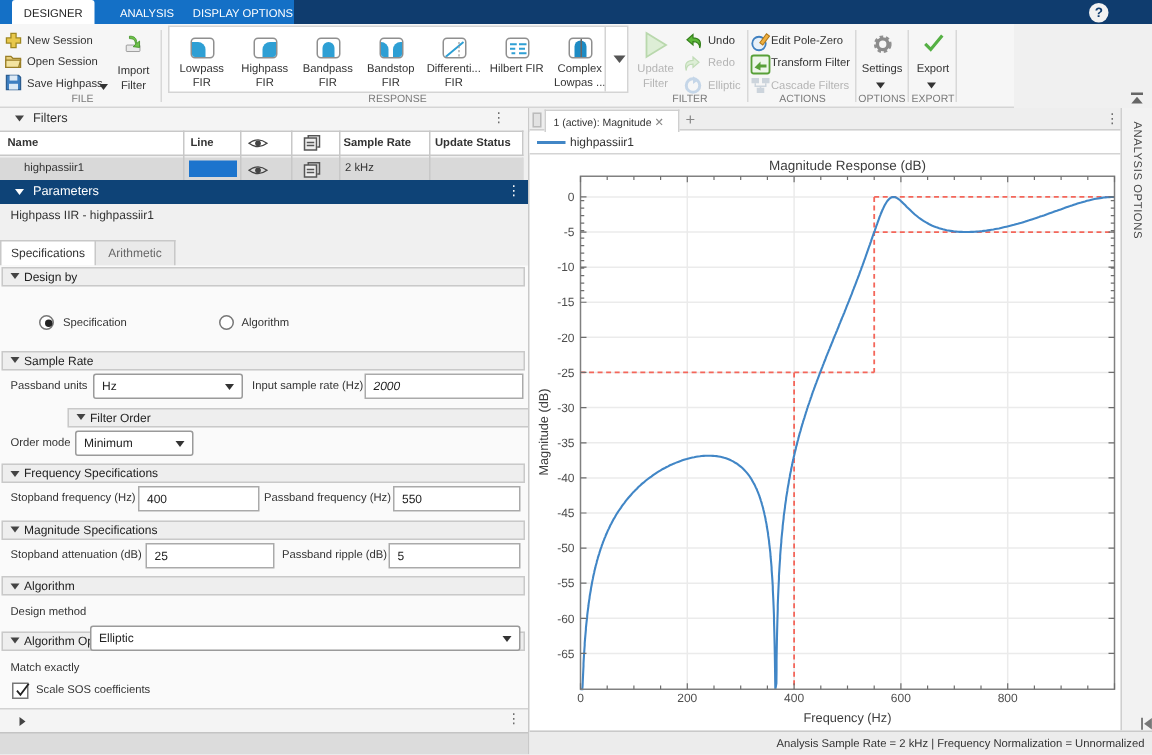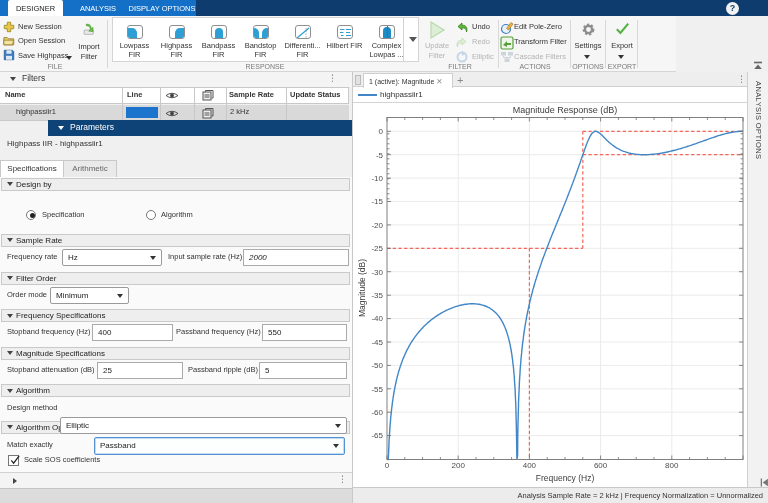--- a/index.html
+++ b/index.html
@@ -210,48 +210,48 @@
       <path d="M2.5 6 h5 M2.5 8 h5" stroke="#555"></path>
     </svg>
   <div class="flabel" style="left:230px; top:35px;">2 kHz</div>
 
   <div style="position:absolute; left:122px; top:15px; width:1px; height:35px; background:#c8c8c8;"></div>
   <div style="position:absolute; left:160px; top:15px; width:1px; height:35px; background:#c8c8c8;"></div>
   <div style="position:absolute; left:194px; top:15px; width:1px; height:35px; background:#c8c8c8;"></div>
   <div style="position:absolute; left:226px; top:15px; width:1px; height:35px; background:#c8c8c8;"></div>
   <div style="position:absolute; left:286px; top:15px; width:1px; height:35px; background:#c8c8c8;"></div>
 
-  <div class="hdr" style="top:48px; height:16px; background:#0e4377;margin-left:48px;">
+  <div class="hdr" style="top:48px; height:16px; background:#0e4377;">
     <div style="position:absolute; left:10px; top:6px; width:0; height:0; border-left:3.5px solid transparent; border-right:3.5px solid transparent; border-top:4px solid #fff;"></div>
     <div style="position:absolute; left:22px; top:2px; font-size:8.5px; color:#fff;">Parameters</div>
     <div class="kebab" style="left:338px; top:2px; color:#fff;">⋮</div>
   </div>
   <div class="flabel" style="left:7px; top:67px; font-size:8px;">Highpass IIR - highpassiir1</div>
 
   <div style="position:absolute; left:0; top:88px; width:352px; height:17px; background:#f0f0f0;"></div>
   <div style="position:absolute; left:0; top:88px; width:64px; height:17px; background:#fff; border:1px solid #c8c8c8; border-bottom:none; font-size:8px; color:#333; text-align:center; line-height:16px;">Specifications</div>
   <div style="position:absolute; left:64px; top:88px; width:53px; height:17px; background:#eaeaea; border:1px solid #c8c8c8; border-left:none; border-bottom:none; font-size:8px; color:#666; text-align:center; line-height:16px;">Arithmetic</div>
 
   <div style="position:absolute; left:0; top:105px; width:352px; height:311px; background:#fafafa;"></div>
 
   <div class="sechdr" style="top:105.5px;"><span class="car"></span>Design by</div>
   <div class="sechdr" style="top:161.5px;"><span class="car"></span>Sample Rate</div>
-  <div class="sechdr" style="top:199.5px;"><span class="car"></span>Filter Order</div>
+  <div class="sechdr" style="top:199.5px;margin-left:44px;"><span class="car"></span>Filter Order</div>
   <div class="sechdr" style="top:237px;"><span class="car"></span>Frequency Specifications</div>
   <div class="sechdr" style="top:274.5px;"><span class="car"></span>Magnitude Specifications</div>
   <div class="sechdr" style="top:312px;"><span class="car"></span>Algorithm</div>
   <div class="sechdr" style="top:348.5px;"><span class="car"></span>Algorithm Options</div>
 
   <div style="position:absolute; left:26px; top:137.5px; width:10px; height:10px; border:1px solid #777; border-radius:50%; background:#fff;"></div>
   <div style="position:absolute; left:29.5px; top:141px; width:5px; height:5px; border-radius:50%; background:#222;"></div>
   <div class="flabel" style="left:42px; top:138px;">Specification</div>
   <div style="position:absolute; left:146px; top:137.5px; width:10px; height:10px; border:1px solid #777; border-radius:50%; background:#fff;"></div>
   <div class="flabel" style="left:161px; top:138px;">Algorithm</div>
 
-  <div class="flabel" style="left:7px; top:180px;">Frequency rate</div>
+  <div class="flabel" style="left:7px; top:180px;">Passband units</div>
   <div class="dropdown" style="left:62px; top:177px; width:100px; height:17px;">Hz<span class="dd-car" style="right:5px;"></span></div>
   <div class="flabel" style="left:168px; top:180px;">Input sample rate (Hz)</div>
   <div class="input" style="left:243px; top:177px; width:106px; height:17px;font-style:italic;">2000</div>
 
   <div class="flabel" style="left:7px; top:218px;">Order mode</div>
   <div class="dropdown" style="left:50px; top:215px; width:79px; height:17px;">Minimum<span class="dd-car" style="right:5px;"></span></div>
 
   <div class="flabel" style="left:7px; top:255px;">Stopband frequency (Hz)</div>
   <div class="input" style="left:92px; top:252px; width:81px; height:17px;">400</div>
   <div class="flabel" style="left:176px; top:255px;">Passband frequency (Hz)</div>
@@ -259,21 +259,20 @@
 
   <div class="flabel" style="left:7px; top:293px;">Stopband attenuation (dB)</div>
   <div class="input" style="left:97px; top:290px; width:86px; height:17px;">25</div>
   <div class="flabel" style="left:188px; top:293px;">Passband ripple (dB)</div>
   <div class="input" style="left:259px; top:290px; width:88px; height:17px;">5</div>
 
   <div class="flabel" style="left:7px; top:331px;">Design method</div>
   <div class="dropdown" style="left:60px; top:345px; width:287px; height:17px;">Elliptic<span class="dd-car" style="right:5px;"></span></div>
 
   <div class="flabel" style="left:7px; top:368px;">Match exactly</div>
-  <div class="dropdown" style="left:94px; top:365px; width:251px; height:18px; border:1px solid #5592d2; background:#fdfefe; box-shadow:0 0 0 1px #c4dcf2 inset;">Passband<span class="dd-car" style="right:5px;"></span></div>
   <div style="position:absolute; left:8px; top:383px; width:11px; height:11px; border:1px solid #777; background:#fff;"></div>
   <svg style="position:absolute; left:9px; top:381.5px;" width="12" height="12" viewBox="0 0 13 13">
       <path d="M2.5 7 L5 10 L11 2" fill="none" stroke="#222" stroke-width="1.3"></path>
     </svg>
   <div class="flabel" style="left:24px; top:383px;">Scale SOS coefficients</div>
 
   <div style="position:absolute; left:0; top:400px; width:352px; height:16px; background:#f4f4f4; border-top:1px solid #d2d2d2;">
     <div style="position:absolute; left:13px; top:4.5px; width:0; height:0; border-top:3.5px solid transparent; border-bottom:3.5px solid transparent; border-left:4px solid #444;"></div>
     <div style="position:absolute; left:27px; top:1px; font-size:11px; color:#333;margin-top:15px;">Filter Information</div>
     <div class="kebab" style="left:338px; top:1px;">⋮</div>

